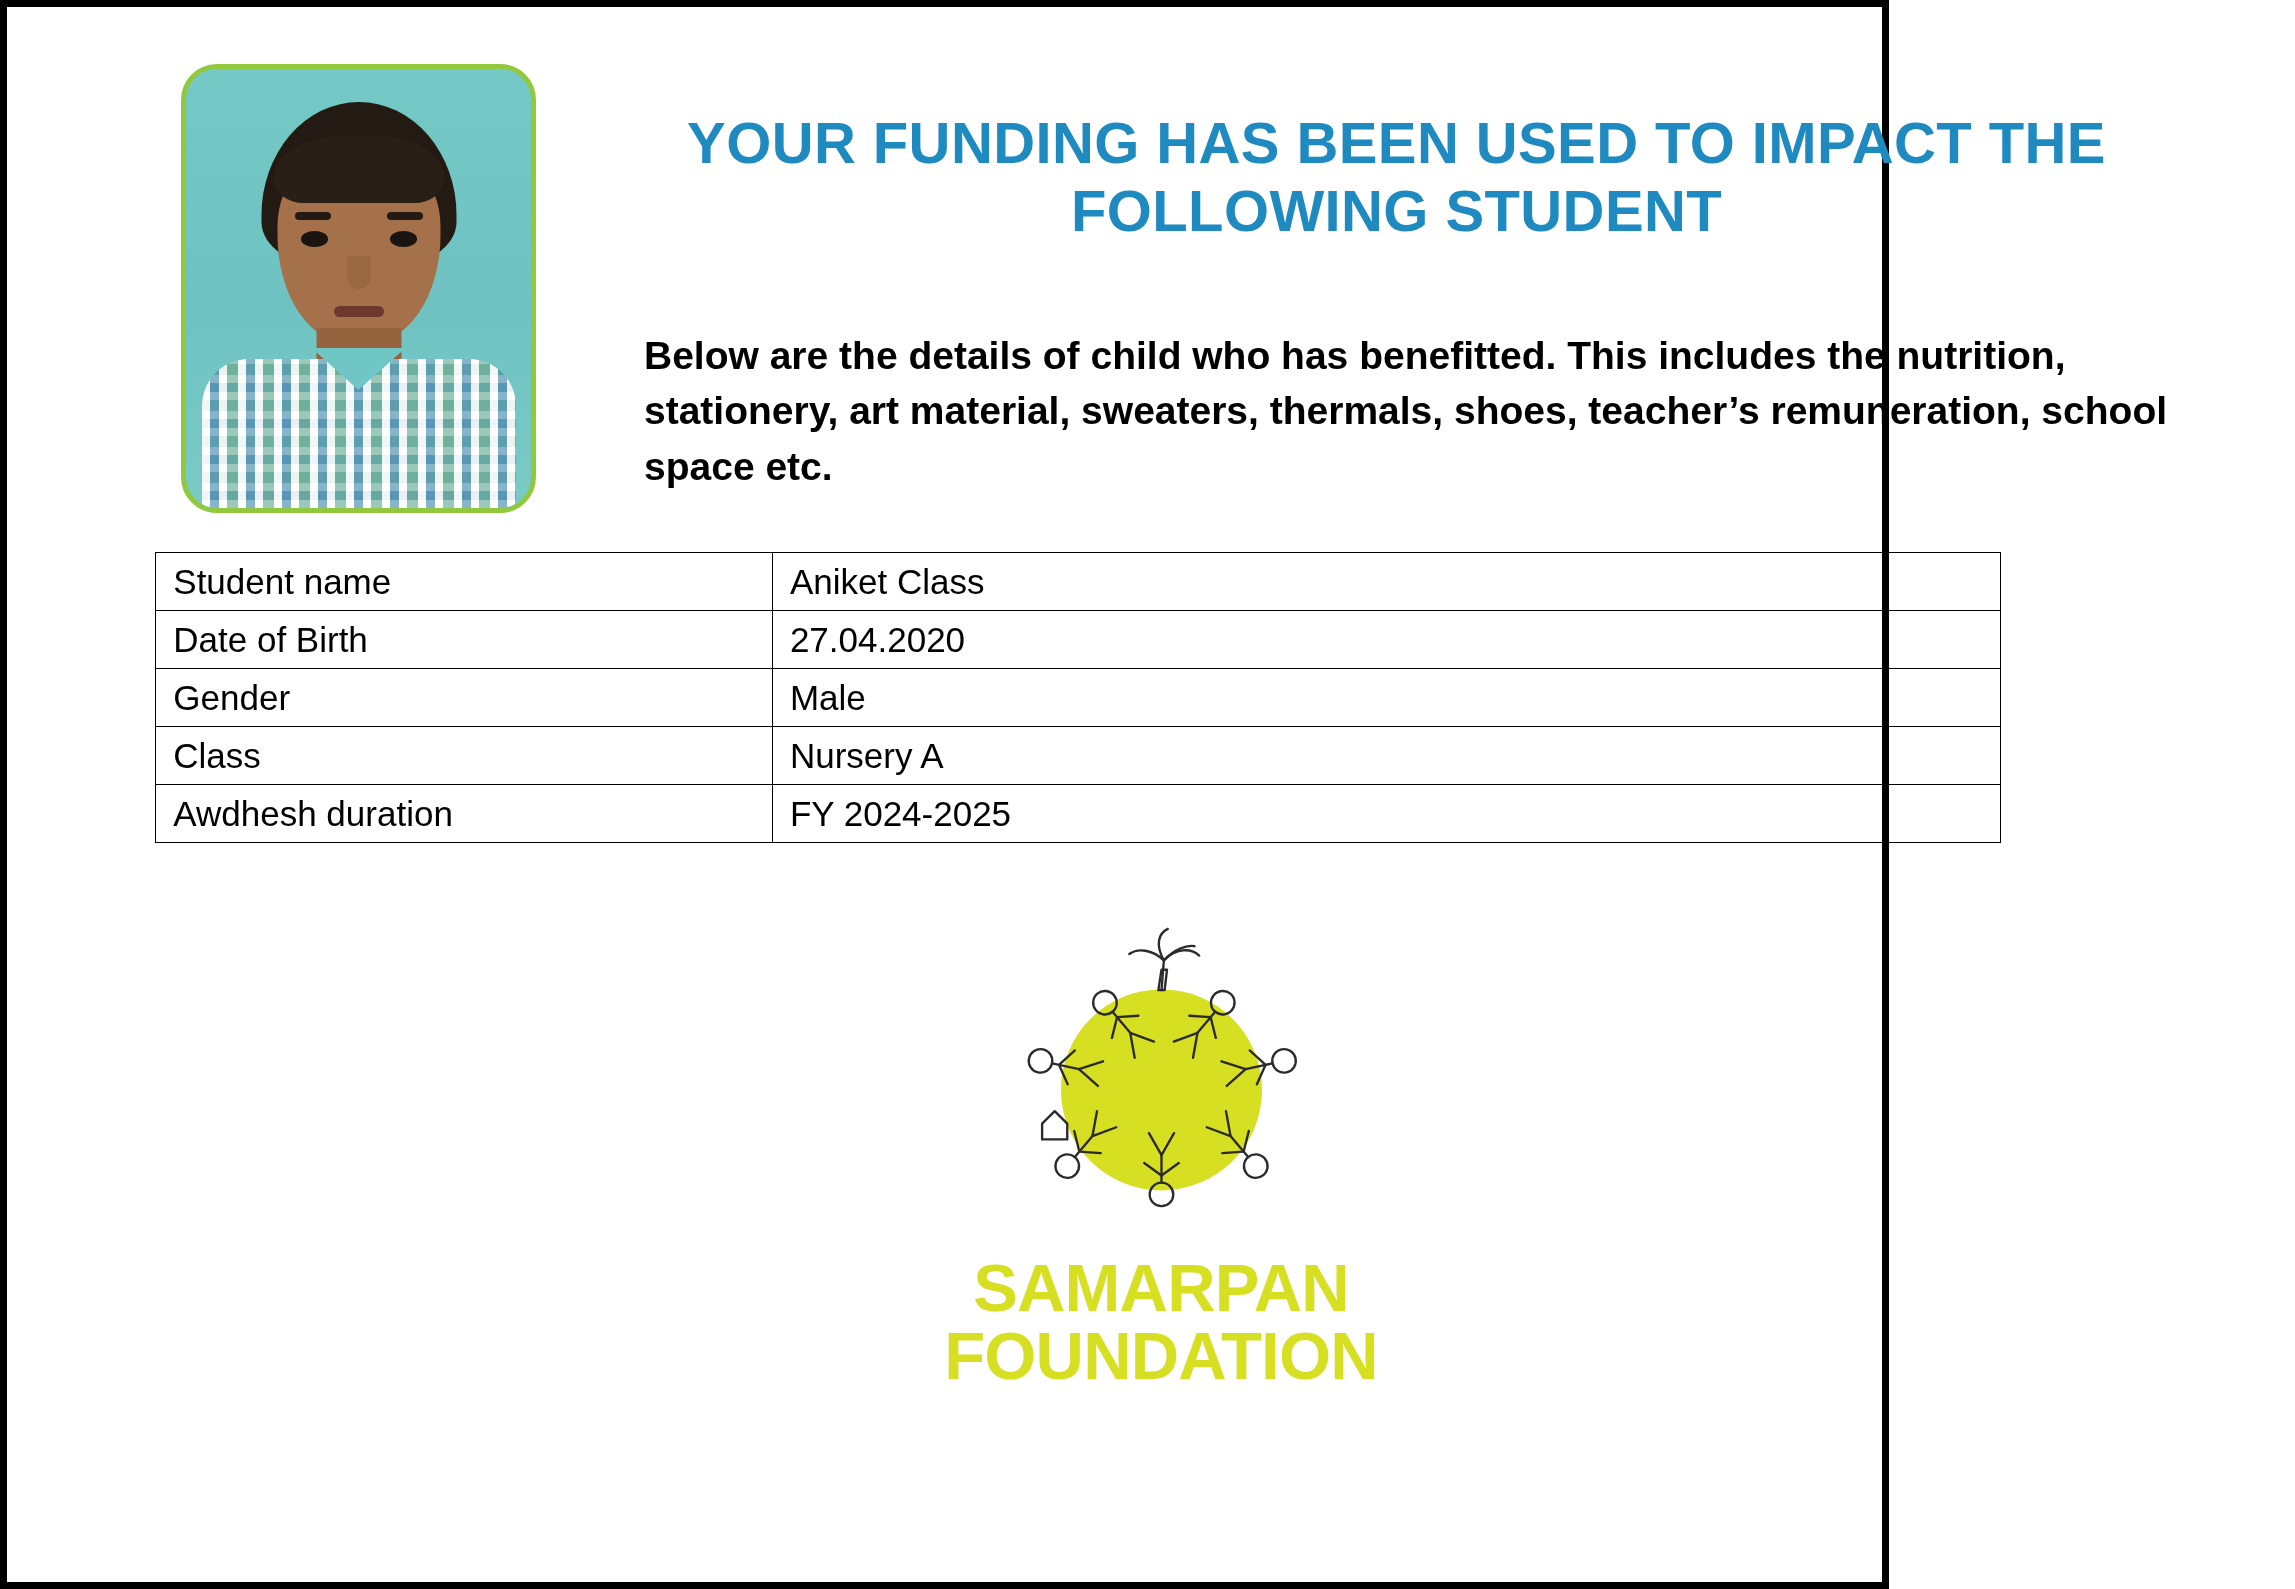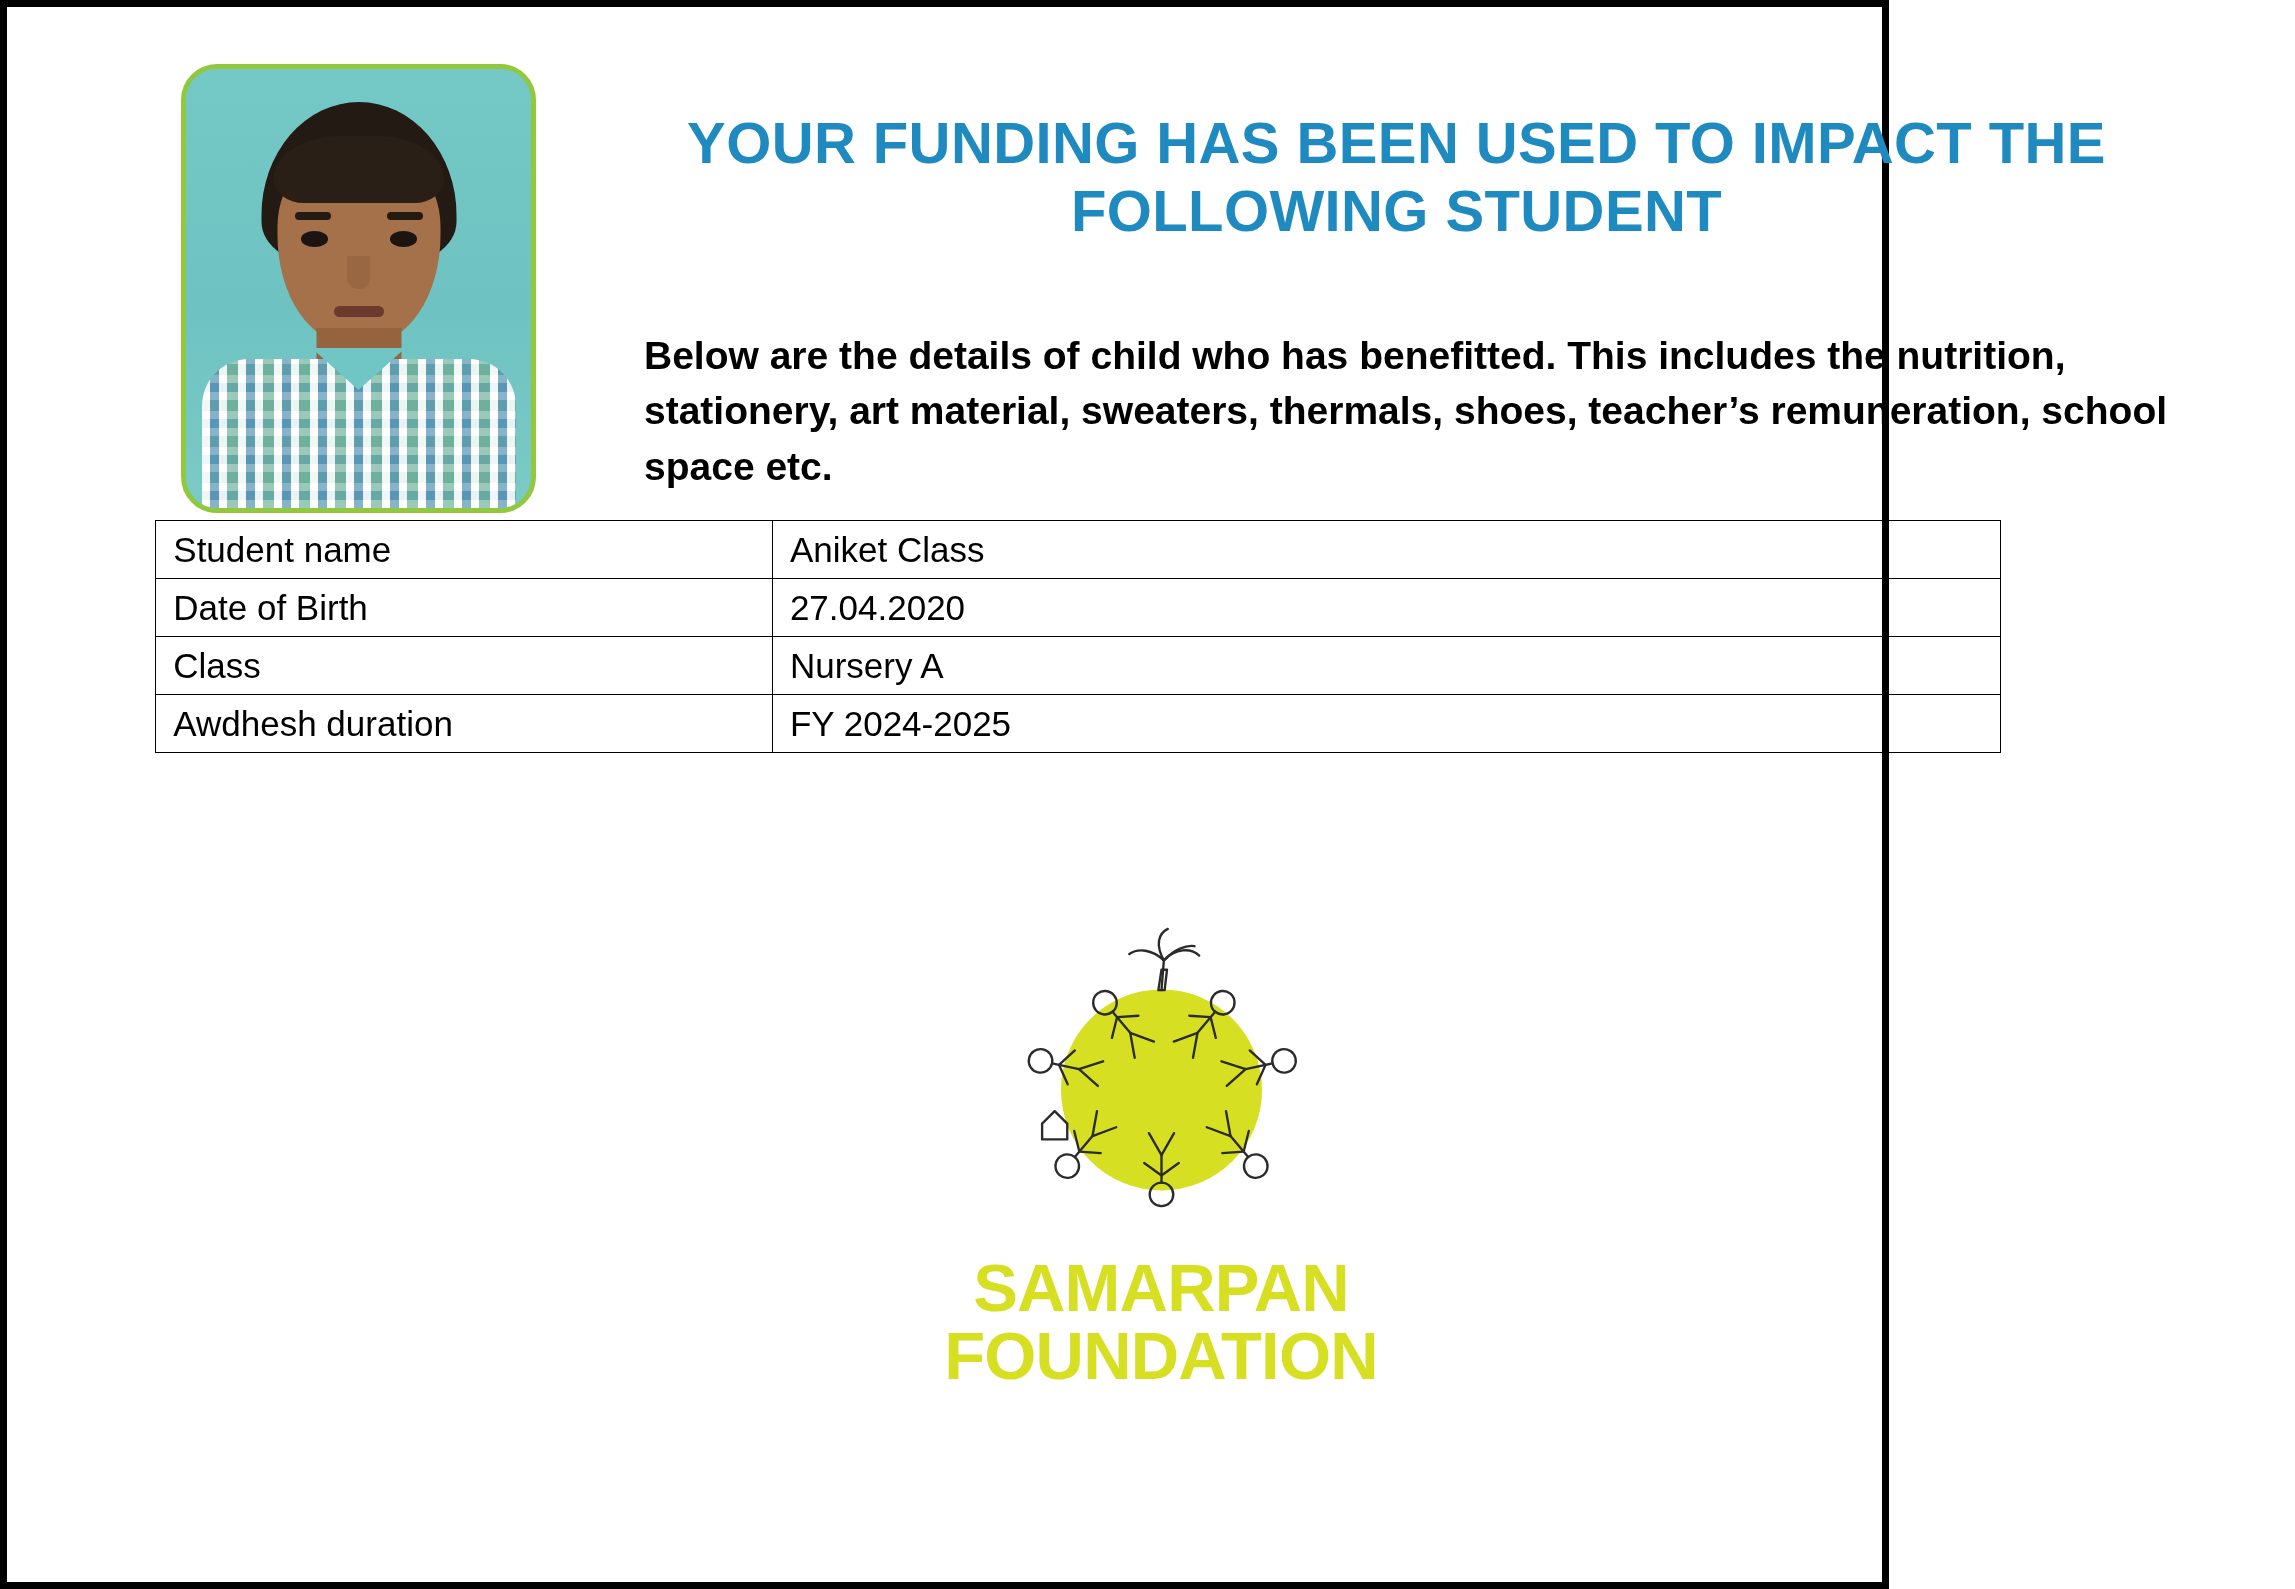--- a/index.html
+++ b/index.html
@@ -168,21 +168,21 @@
     font-weight: bold;
     font-size: 39px;
     line-height: 1.42;
     margin-top: 19px;
   }
 
   
   .info-table {
     position: absolute;
     left: 148px;
-    top: 513px;
+    top: 545px;
     width: 1846px;
     border-collapse: collapse;
     table-layout: fixed;
   }
   .info-table td {
     border: 1.6px solid #000000;
     height: 57px;
     padding: 0 17.3px;
     font-size: 35px;
     color: #000000;
@@ -244,20 +244,24 @@
     <tbody>
       <tr>
         <td class="label">Student name</td>
         <td class="value">Aniket Class</td>
       </tr>
       <tr>
         <td class="label">Date of Birth</td>
         <td class="value">27.04.2020</td>
       </tr>
       <tr>
+        <td class="label">Gender</td>
+        <td class="value">Male</td>
+      </tr>
+      <tr>
         <td class="label">Class</td>
         <td class="value">Nursery A</td>
       </tr>
       <tr>
         <td class="label">Awdhesh duration</td>
         <td class="value">FY 2024-2025</td>
       </tr>
     </tbody>
   </table>
 

